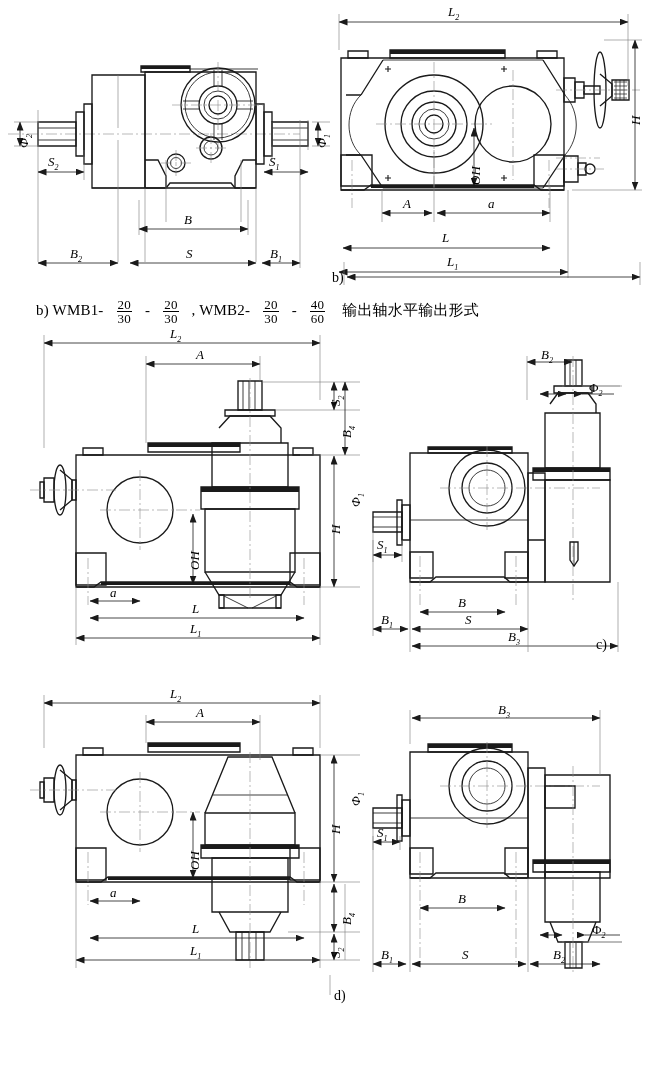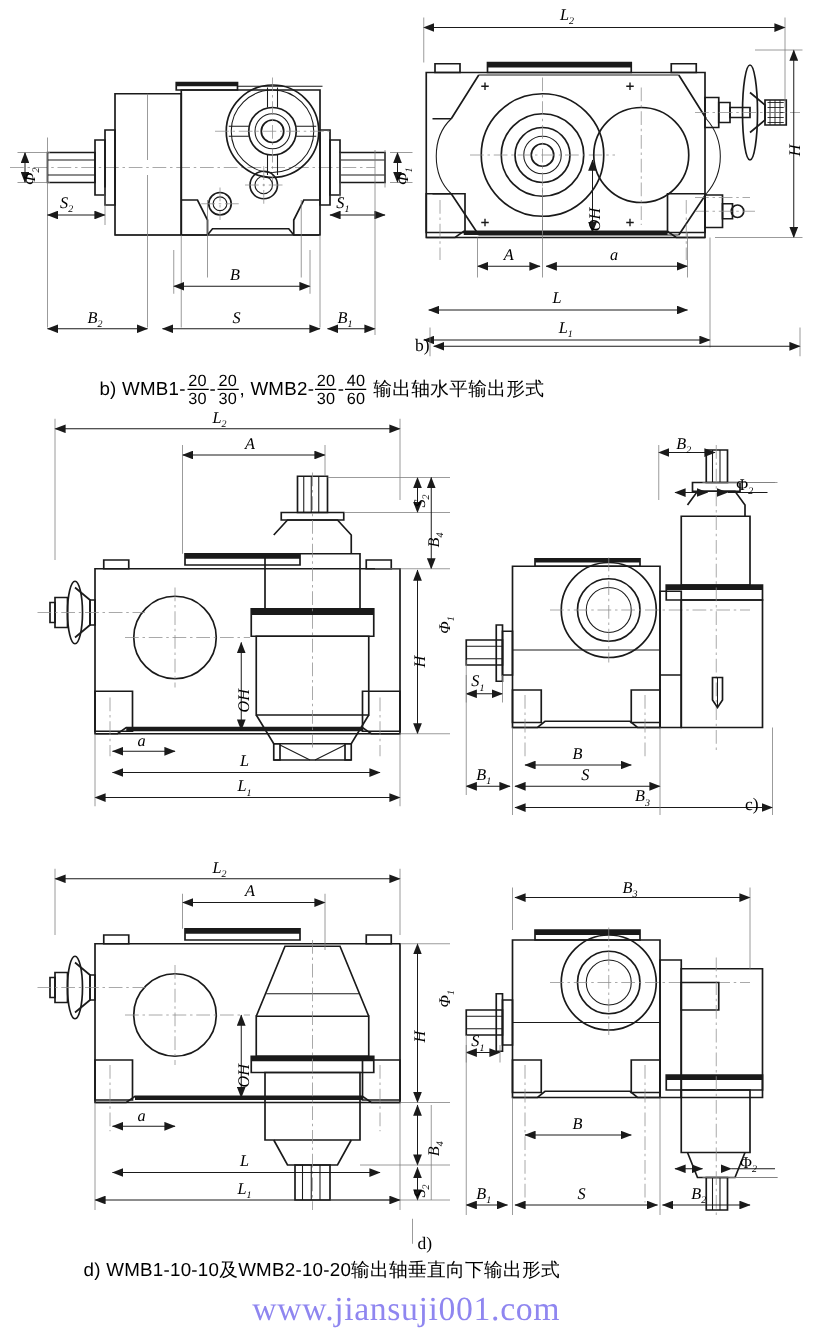--- a/index.html
+++ b/index.html
@@ -1,23 +1,23 @@
 <!DOCTYPE html>
 <html><head>
 <meta charset="utf-8">
 <style>
   html,body{margin:0;padding:0;background:#fff;}
   body{width:650px;height:1069px;position:relative;overflow:hidden;
        font-family:"Liberation Serif",serif;color:#000;}
   .page{position:absolute;left:0;top:0;width:650px;height:1069px;}
   svg.draw{position:absolute;left:0;top:0;width:650px;height:1069px;overflow:visible;}
   .cap{position:absolute;width:515px;text-align:center;font-size:15px;
-       font-family:Liberation Sans, sans-serif;letter-spacing:.2px;}
+       font-family:Liberation Serif, serif;letter-spacing:.2px;}
   .cap .frac{display:inline-block;vertical-align:middle;text-align:center;
-             font-size:13px;line-height:1.02;margin:0 1px;}
+             font-size:13px;line-height:1.02;margin:0 13px;}
   .cap .frac .num{display:block;border-bottom:1px solid #000;padding:0 1px;}
   .cap .frac .den{display:block;padding:0 1px;}
   .wm{position:absolute;left:0;top:1032px;width:650px;text-align:center;
       font-family:"Liberation Serif",serif;font-size:27px;color:#8f86f0;
       letter-spacing:.5px;}
   .lbl{position:absolute;font-family:"Liberation Serif",serif;font-style:italic;
        font-size:13px;white-space:nowrap;}
   .lbl sub{font-size:8px;font-style:italic;}
   .lbl.rot{transform:rotate(-90deg);transform-origin:left top;}
   .lbl.nonital{font-style:normal;}
@@ -477,17 +477,15 @@
 <div class="lbl" style="left:381px;top:947px;"><span>B</span><sub>1</sub></div>
 <div class="lbl" style="left:462px;top:947px;"><span>S</span></div>
 <div class="lbl" style="left:553px;top:947px;"><span>B</span><sub>2</sub></div>
 <div class="sec" style="left:334px;top:988px;"><span>d)</span></div>
 
 <div class="cap" style="top:298px;">
   <span>b) WMB1-</span><span class="frac"><span class="num">20</span><span class="den">30</span></span><span>-</span><span class="frac"><span class="num">20</span><span class="den">30</span></span><span>, WMB2-</span><span class="frac"><span class="num">20</span><span class="den">30</span></span><span>-</span><span class="frac"><span class="num">40</span><span class="den">60</span></span>&nbsp;<span>输出轴水平输出形式</span>
 </div>
 
 
-<div class="cap" style="top:1007px;">d) WMB1-10-10及WMB2-10-20输出轴垂直向下输出形式</div>
-
-<div class="wm">www.jiansuji001.com</div>
+
 
 </div>
 
 </body></html>

